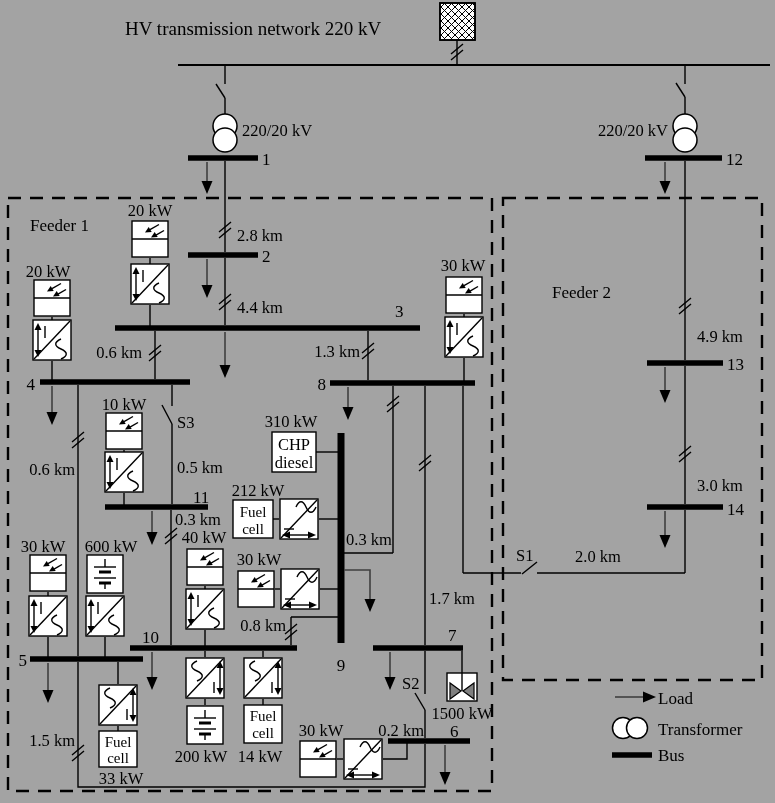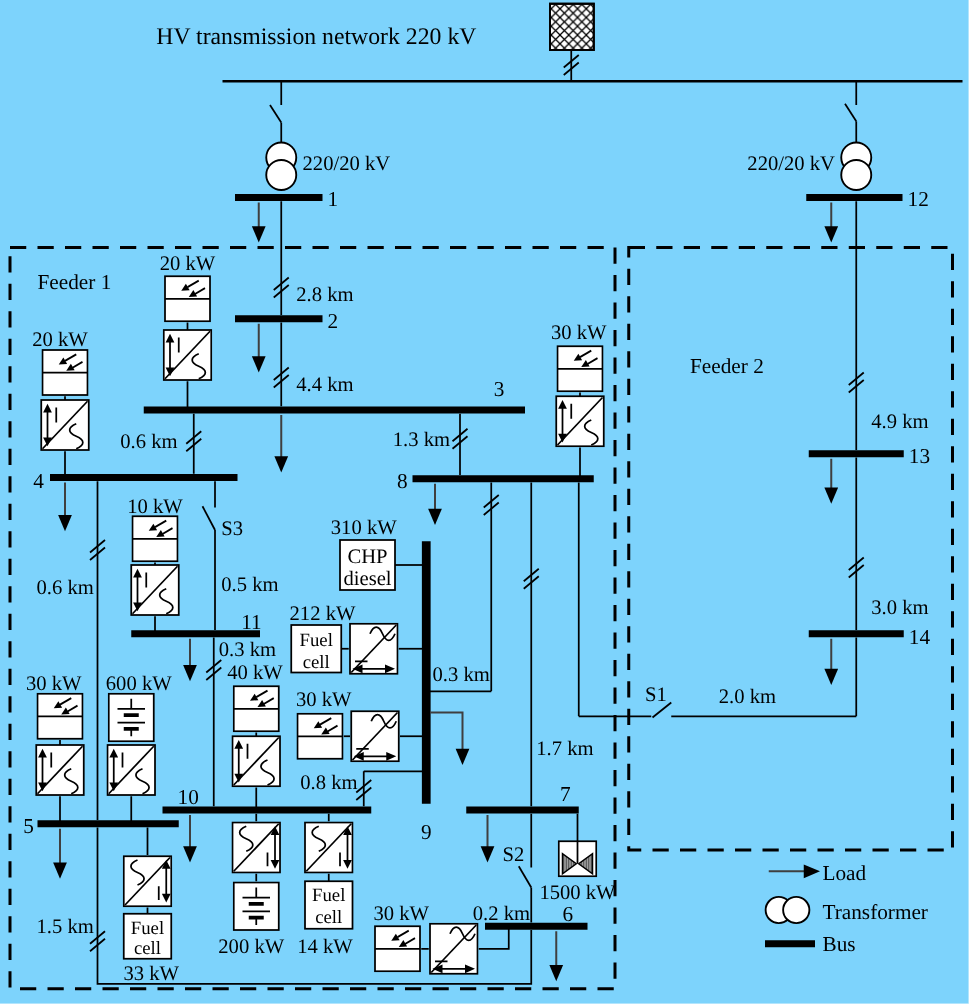--- a/index.html
+++ b/index.html
@@ -1,16 +1,16 @@
 <!DOCTYPE html>
 <html><head>
 <meta charset="utf-8">
 <style>
   html,body{margin:0;background:#fff}
-  .stage{width:775px;height:803px;background:#7dd3fc;overflow:hidden}
+  .stage{width:775px;height:803px;background:#a3a3a3;overflow:hidden}
   svg{display:block}
   svg text{font-family:"Liberation Serif","DejaVu Serif",serif;fill:#000}
   .t15{font-size:15px}
   .t16{font-size:16.5px}
   .t17{font-size:17px}
   .t19{font-size:19px}
   .mid{text-anchor:middle}
   .end{text-anchor:end}
   .ln{stroke:#000;stroke-width:1.4;fill:none}
   .ln2{stroke:#000;stroke-width:2;fill:none}

